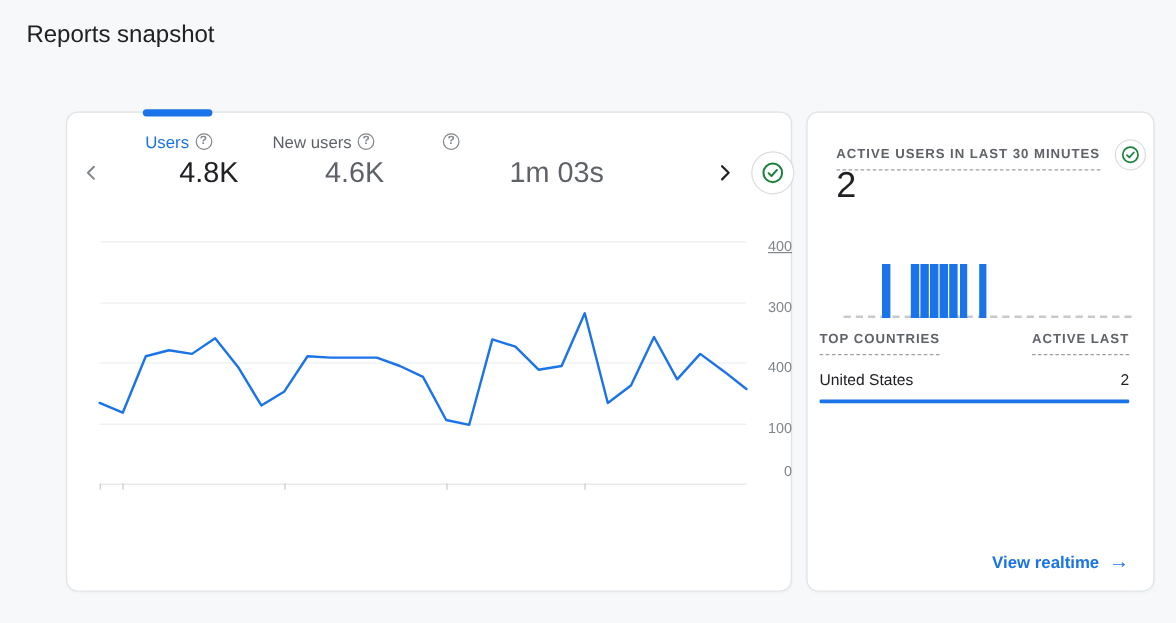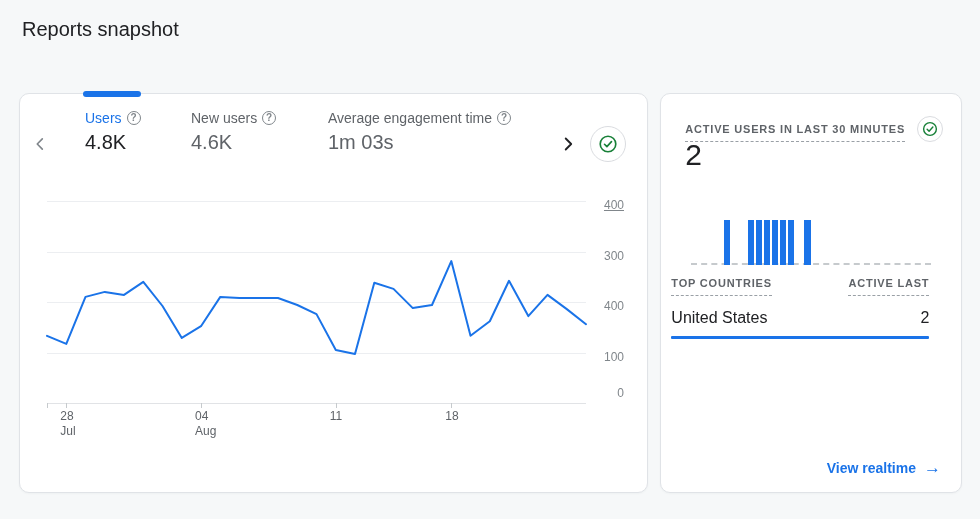--- a/index.html
+++ b/index.html
@@ -11,41 +11,41 @@
   }
   .page-title {
     font-size:20px; font-weight:400; color:#202124;
     margin:16px 0 0 22px; line-height:27px;
   }
   .cards { display:flex; gap:12px; margin:50px 18px 0 19px; }
   .card {
     background:#fff; border:1px solid #e0e3e7; border-radius:10px;
     position:relative; box-shadow:0 1px 2px rgba(60,64,67,.04);
   }
-  .main-card { width:630px; height:400px; }
+  .main-card { width:630px; height:400px;margin-left:36px; }
   .realtime-card { width:302px; height:400px; }
 
   
   .tab-pill { position:absolute; left:63px; top:-3px; width:58px; height:6px;
     border-radius:4px; background:var(--accent); }
   .nav-chevron { position:absolute; width:28px; height:28px; border:none; background:transparent;
     cursor:pointer; display:flex; align-items:center; justify-content:center; }
   .nav-prev { left:6px; top:36px; }
   .nav-next { left:534px; top:36px; }
   .metrics { position:absolute; left:65px; top:15px; display:flex; }
   .metric-1 { width:106px; } .metric-2 { width:137px; } .metric-3 { width:200px; }
   .metric-label-row { display:flex; align-items:center; height:18px; }
   .metric-label { font-size:14px; color:#5f6368; white-space:nowrap; }
   .metric-label.selected { color:var(--accent); }
   .help-icon {
     width:14px; height:14px; border:1px solid #80868b; border-radius:50%;
     color:#80868b; font-size:10px; font-weight:bold; line-height:12px;
     text-align:center; margin-left:5px; flex:none; cursor:pointer;
   }
-  .metric-value { font-size:20px; font-weight:400; margin-top:4px; color:#5f6368; }
+  .metric-value { font-size:24px; font-weight:400; margin-top:4px; color:#5f6368;text-align:center; }
   .metric-value.primary { color:#202124; }
   .quality-badge {
     background:#fff; border:1px solid #dadce0; border-radius:50%;
     display:flex; align-items:center; justify-content:center; cursor:pointer;
   }
   .quality-badge.large { position:absolute; left:570px; top:32px; width:36px; height:36px; }
   .quality-badge.small { width:26px; height:26px; flex:none; }
 
   
   .plot { position:absolute; left:27px; top:107px; width:539px; height:202px; }
@@ -74,21 +74,21 @@
     letter-spacing:.8px; color:#5f6368; }
   .minute-chart { position:absolute; left:30px; top:126px; width:240px; height:45px;
     display:flex; gap:1.5px; align-items:flex-end; }
   .minute-chart::after { content:""; position:absolute; left:0; right:0; bottom:0;
     border-bottom:2px dashed #c6cacd; }
   .mcell { flex:1; height:0; }
   .mcell.on { height:100%; background:var(--accent); position:relative; z-index:1; }
   .rt-table { position:absolute; left:10px; top:183px; width:258px; }
   .rt-table-head { display:flex; justify-content:space-between; }
   .rt-row { display:flex; justify-content:space-between; margin-top:13px;
-    font-size:16px; color:#202124; cursor:default; }
+    font-size:13px; color:#202124; cursor:default; }
   .share-bar { height:3px; background:var(--accent); margin-top:9px; border-radius:1px; }
   .rt-link { position:absolute; right:20px; bottom:16px; display:flex; align-items:center;
     gap:8px; color:var(--accent); font-size:14px; font-weight:bold; text-decoration:none;
     cursor:pointer; }
   .rt-link .arrow { font-size:17px; font-weight:normal; line-height:14px; }
 </style>
 </head>
 <body>
 
 <h1 class="page-title">Reports snapshot</h1>
@@ -114,21 +114,20 @@
       </div>
       <div class="metric metric-2">
         <div class="metric-label-row">
           <span class="metric-label">New users</span>
           <span class="help-icon">?</span>
         </div>
         <div class="metric-value">4.6K</div>
       </div>
       <div class="metric metric-3">
         <div class="metric-label-row">
-          <span class="metric-label">Average engagement time</span>
           <span class="help-icon">?</span>
         </div>
         <div class="metric-value">1m 03s</div>
       </div>
     </div>
 
     <button class="nav-chevron nav-next">
       <svg width="22" height="22" viewBox="0 0 24 24">
         <path d="M9.5 6 L15.5 12 L9.5 18" fill="none" stroke="#202124" stroke-width="2" stroke-linecap="round" stroke-linejoin="round"></path>
       </svg>
@@ -156,28 +155,20 @@
         <div class="x-tick-mark" style="left: 288.75px;"></div>
         <div class="x-tick-mark" style="left: 404.25px;"></div>
       </div>
     <div class="ylabels" id="ylabels">
         <div class="" style="top: 185px;">0</div>
         <div class="" style="top: 148.5px;">100</div>
         <div class="" style="top: 98px;">400</div>
         <div class="" style="top: 47.5px; text-align: center;">300</div>
         <div class="" style="top: -3px; text-decoration: underline;">400</div>
       </div>
-    <div class="xlabels" id="xlabels">
-        <div class="xlabel" style="left: 13.25px;">28
-Jul</div>
-        <div class="xlabel" style="left: 148px;">04
-Aug</div>
-        <div class="xlabel" style="left: 282.75px;">11</div>
-        <div class="xlabel" style="left: 398.25px;">18</div>
-      </div>
   </section>
 
   <aside class="card realtime-card">
     <div class="rt-header">
       <span class="dashed-label rt-title">ACTIVE USERS IN LAST 30 MINUTES</span>
       <span class="quality-badge small">
         <svg width="18" height="18" viewBox="0 0 24 24">
           <circle cx="12" cy="12" r="8.5" fill="none" stroke="#188038" stroke-width="1.9"></circle>
           <path d="M8.2 12.3 L10.8 14.9 L15.8 9.4" fill="none" stroke="#188038" stroke-width="1.9" stroke-linecap="round" stroke-linejoin="round"></path>
         </svg>

